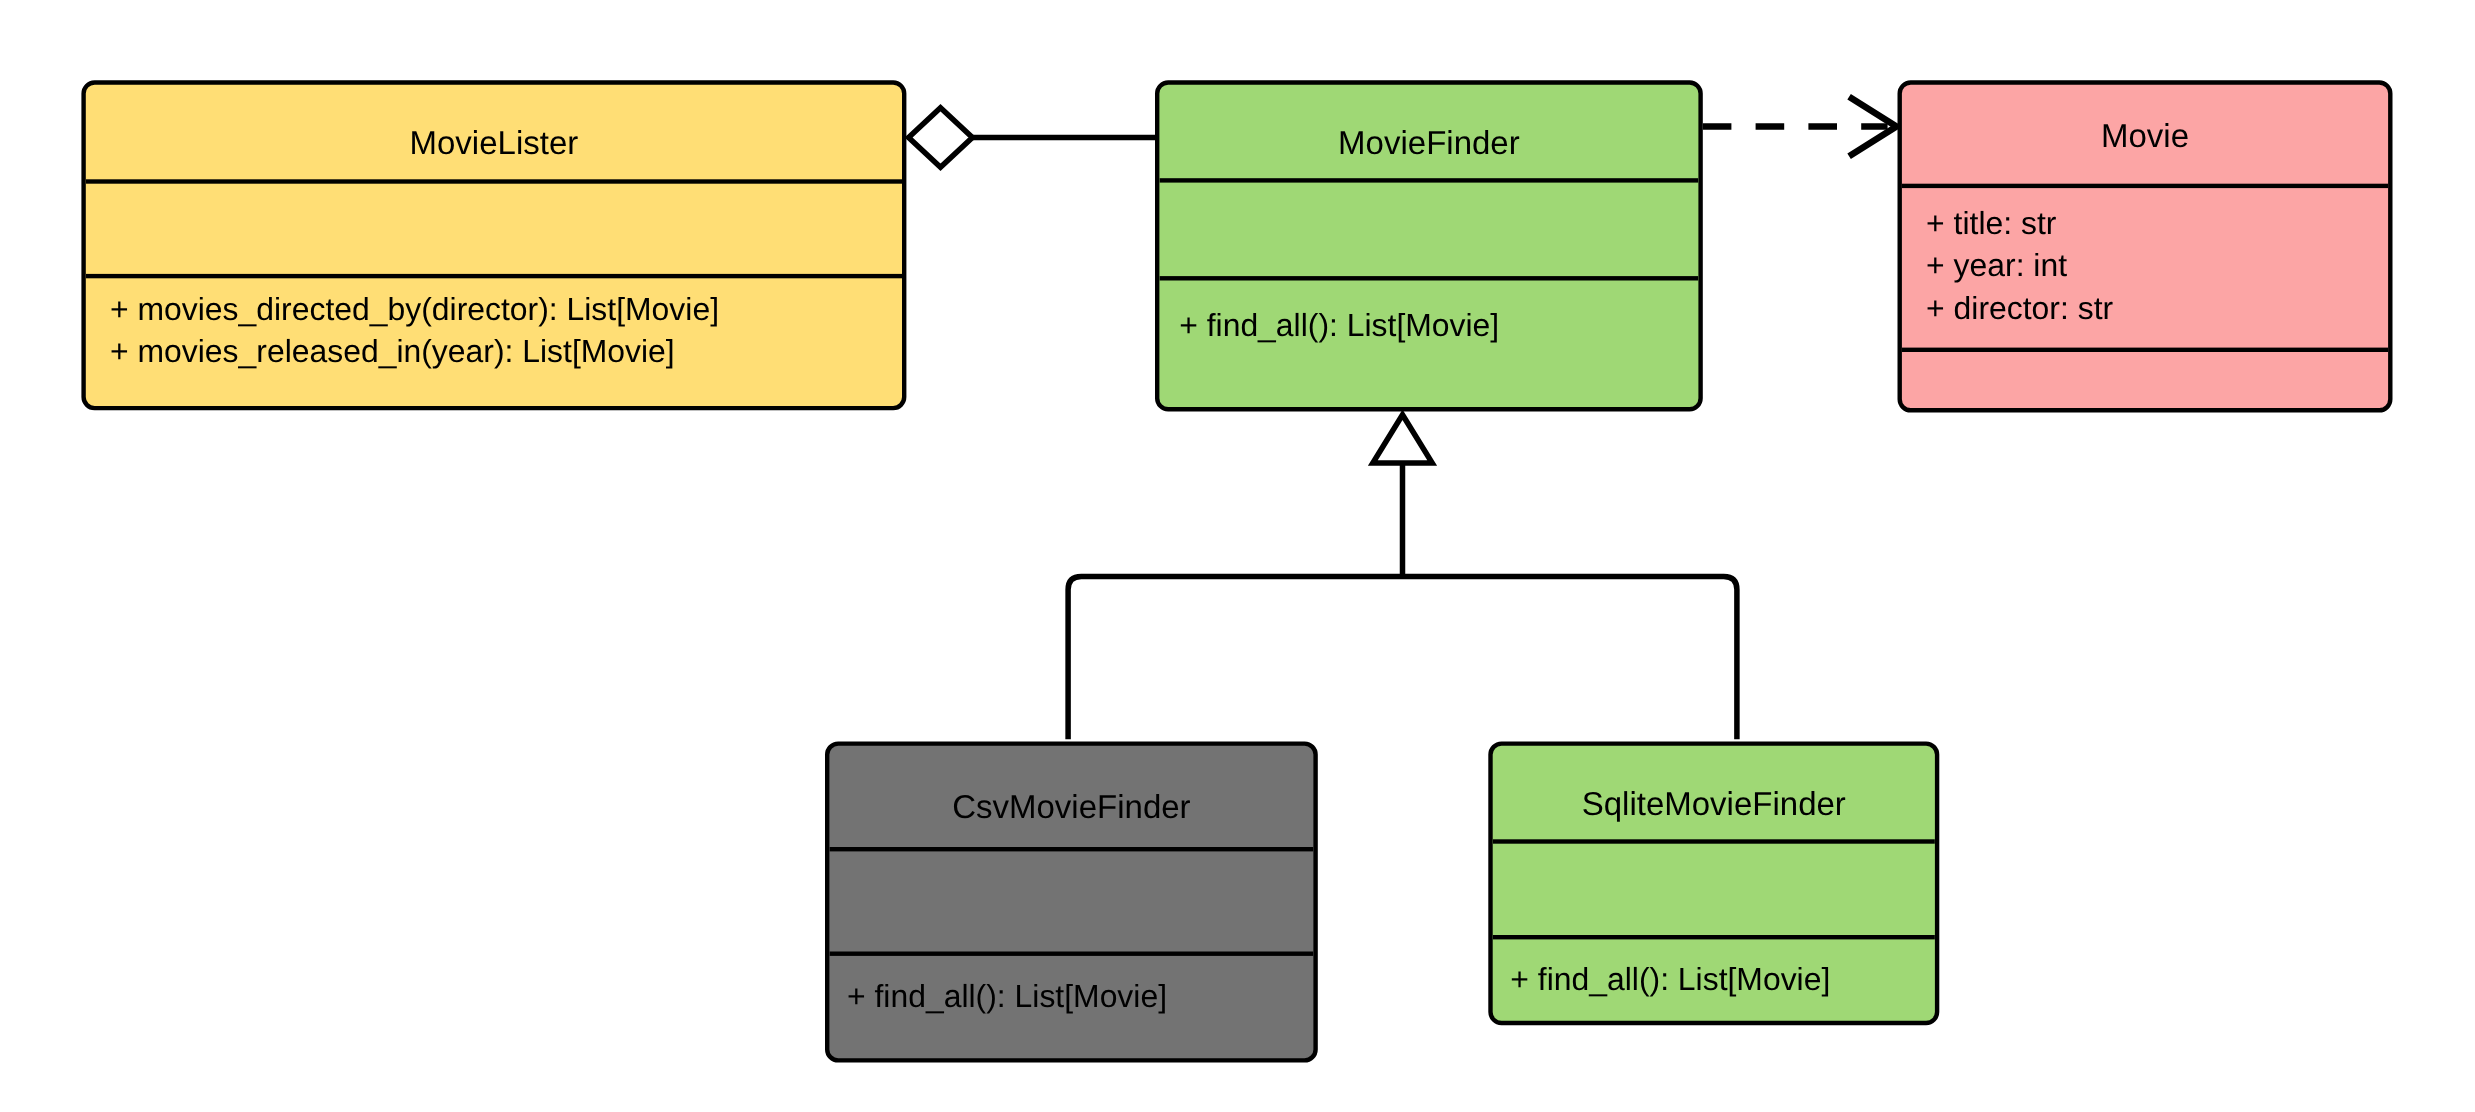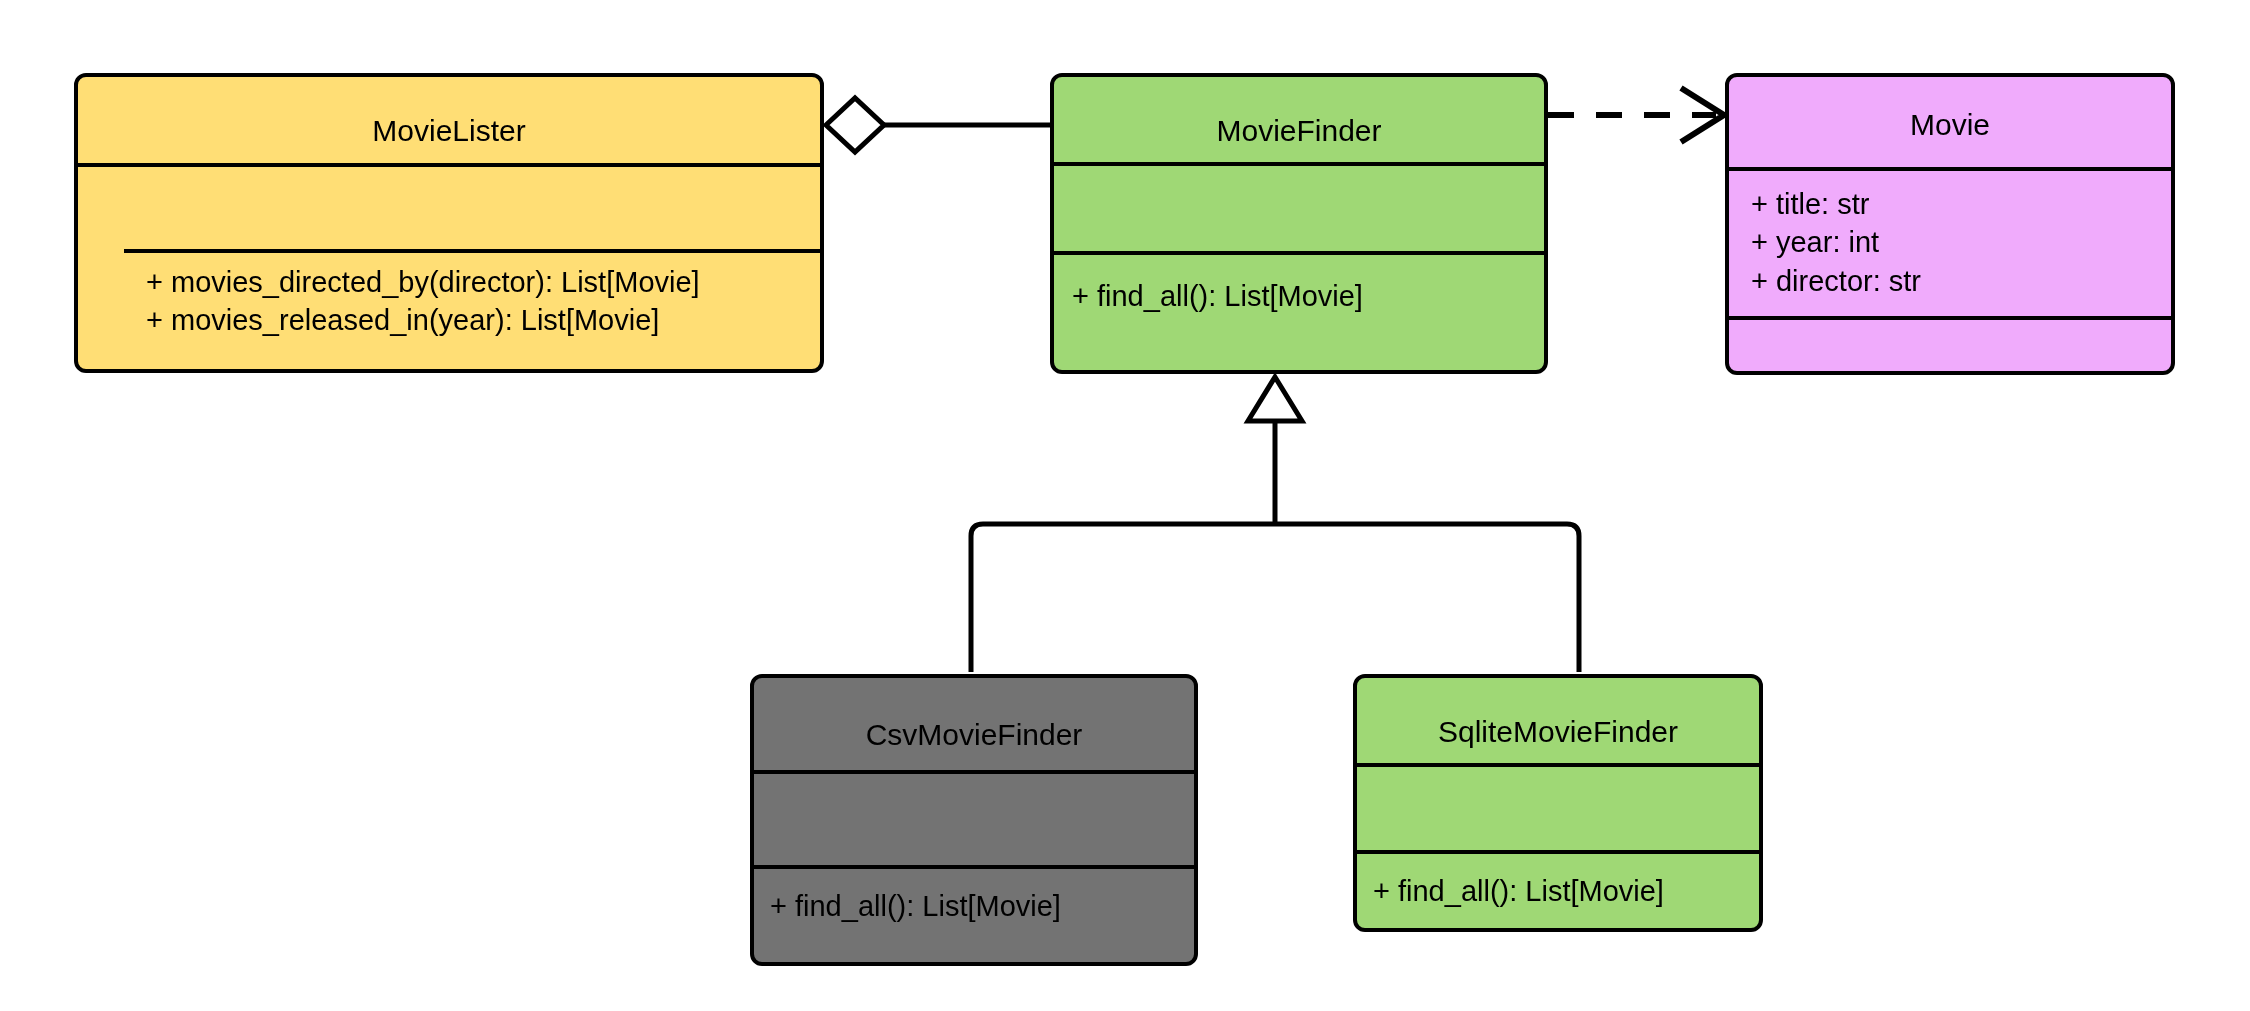--- a/index.html
+++ b/index.html
@@ -100,37 +100,37 @@
 
       <polygon points="1275,377 1302,421 1248,421" fill="#ffffff" stroke="#000000" stroke-width="5" stroke-linejoin="miter"></polygon>
     </g>
   </svg>
 
   <div class="uml-class" style="left:74px; top:73px; width:750px; height:300px; background:#FFDE75;">
     <div class="compartment name-c" style="height:71px;">
       <span class="class-name">MovieLister</span>
     </div>
     <div class="compartment divided empty-c" style="height:94px;"></div>
-    <div class="compartment divided member-list" style="height:131px;margin-left:46px;">
+    <div class="compartment divided member-list" style="height:131px;">
       <span class="member">+ movies_directed_by(director): List[Movie]</span>
       <span class="member">+ movies_released_in(year): List[Movie]</span>
     </div>
   </div>
 
   <div class="uml-class" style="left:1050px; top:73px; width:498px; height:301px; background:#9FD875;">
     <div class="compartment name-c" style="height:71px;">
       <span class="class-name">MovieFinder</span>
     </div>
     <div class="compartment divided empty-c" style="height:97px;"></div>
     <div class="compartment divided member-list" style="height:129px; padding-left:18px; padding-top:22px;">
       <span class="member">+ find_all(): List[Movie]</span>
     </div>
   </div>
 
-  <div class="uml-class" style="left:1725px; top:73px; width:450px; height:302px; background:#f0abfc;gap:16px;">
+  <div class="uml-class" style="left:1725px; top:73px; width:450px; height:302px; background:#fca5a5;gap:16px;">
     <div class="compartment name-c" style="height:69px;">
       <span class="class-name">Movie</span>
     </div>
     <div class="compartment divided member-list" style="height:167px; padding-top:14px;">
       <span class="member">+ title: str</span>
       <span class="member">+ year: int</span>
       <span class="member">+ director: str</span>
     </div>
     <div class="compartment divided empty-c" style="height:70px;"></div>
   </div>

